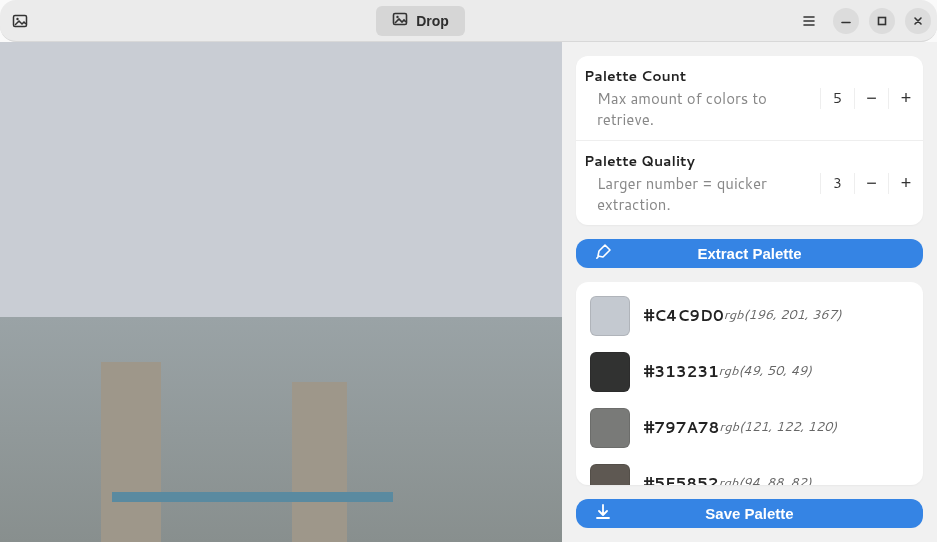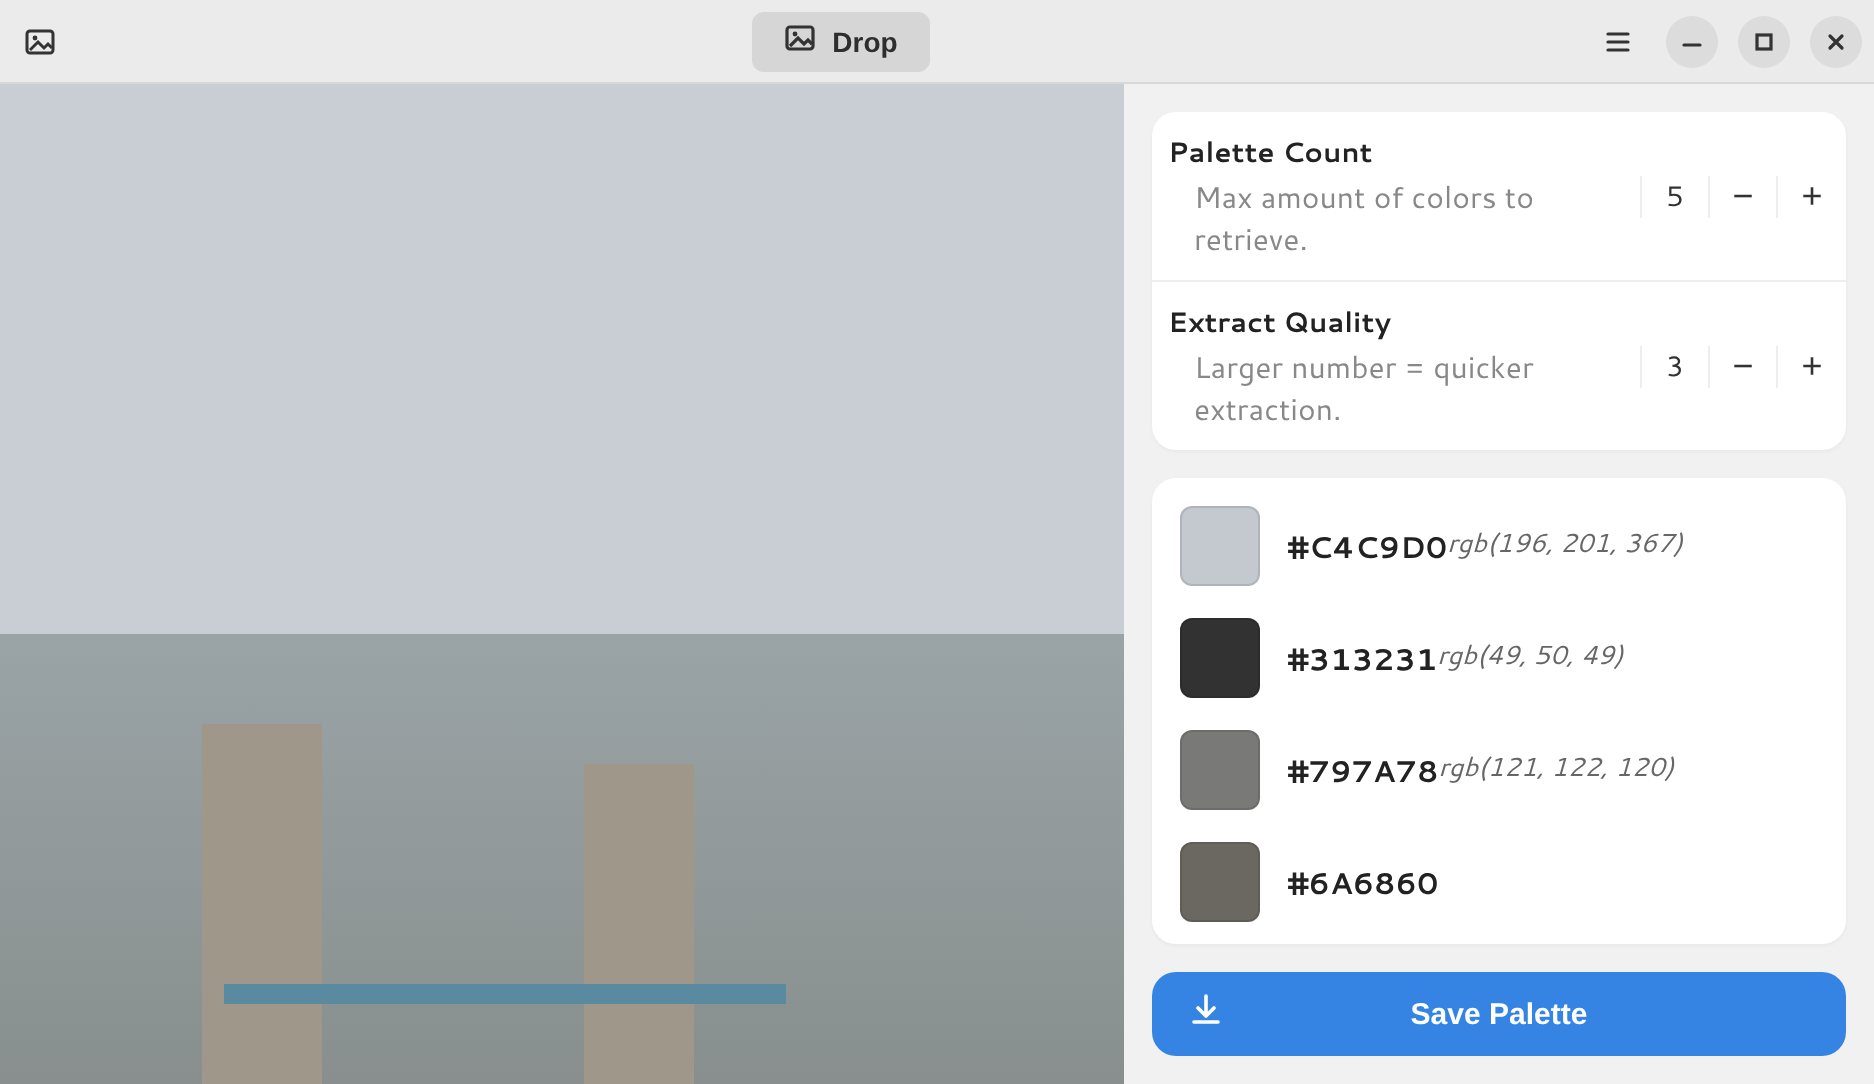--- a/index.html
+++ b/index.html
@@ -1,18 +1,18 @@
 <!DOCTYPE html>
 <html><head>
 <meta charset="utf-8">
 <style>
   * { box-sizing: border-box; margin: 0; padding: 0; }
   html, body { width: 937px; height: 542px; overflow: hidden; font-family: -apple-system, "Segoe UI", Cantarell, sans-serif; background: #fafafa; }
   
-  .titlebar { height: 42px; background: #ebebeb; display: flex; align-items: center; padding: 0 6px; border-bottom: 1px solid #d8d8d8; }
+  .titlebar { height: 42px; background: #ebebeb; display: flex; align-items: center; padding: 0 6px; border-bottom: 1px solid #d8d8d8; border-radius: 16px; }
   .titlebar-left { width: 40px; display:flex; align-items:center; }
   .titlebar-center { flex: 1; display: flex; justify-content: center; gap: 0; }
   .titlebar-right { display: flex; align-items: center; gap: 4px; }
 
   .tab-btn { display: inline-flex; align-items: center; gap: 8px; height: 30px; padding: 0 16px; border-radius: 6px; font-size: 14px; font-weight: 600; color: #2e2e2e; background: transparent; border: none; cursor: pointer; }
   .tab-btn.active { background: #d6d6d6; }
 
   .icon-btn { width: 28px; height: 28px; border-radius: 6px; background: transparent; border: none; display:inline-flex; align-items:center; justify-content:center; cursor:pointer; }
   .window-btn { width: 26px; height: 26px; border-radius: 50%; background: #dcdcdc; border:none; display:inline-flex; align-items:center; justify-content:center; cursor:pointer; margin-left:6px;}
 
@@ -114,31 +114,40 @@
           <div class="setting-sub">Max amount of colors to retrieve.</div>
         </div>
         <div class="stepper">
           <div class="stepper-val">5</div>
           <button class="stepper-btn">−</button>
           <button class="stepper-btn">+</button>
         </div>
       </div>
       <div class="setting-row">
         <div class="setting-text">
-          <div class="setting-title">Extract Quality</div>
+          <div class="setting-title">Palette Quality</div>
           <div class="setting-sub">Larger number = quicker extraction.</div>
         </div>
         <div class="stepper">
           <div class="stepper-val">3</div>
           <button class="stepper-btn">−</button>
           <button class="stepper-btn">+</button>
         </div>
       </div>
     </div>
 
+    <button class="action-btn">
+      <span class="btn-icon">
+        <svg width="18" height="18" viewBox="0 0 18 18">
+            <path d="M11 2l5 5-7 7-5-1 1-5z" fill="none" stroke="#fff" stroke-width="1.6" stroke-linejoin="round"></path>
+            <path d="M4 13c-1 1-2 1-2 3 2 0 2-1 3-2" fill="#fff"></path>
+          </svg>
+      </span>
+      <span>Extract Palette</span>
+    </button>
 
     <div class="card colors-card">
       <div class="color-row">
         <div class="swatch" style="background:#C4C9D0"></div>
         <div class="color-info">
           <div class="color-hex">#C4C9D0</div>
           <div class="color-rgb">rgb(196, 201, 367)</div>
         </div>
       </div>
       <div class="color-row">
@@ -149,20 +158,27 @@
         </div>
       </div>
       <div class="color-row">
         <div class="swatch" style="background:#797A78"></div>
         <div class="color-info">
           <div class="color-hex">#797A78</div>
           <div class="color-rgb">rgb(121, 122, 120)</div>
         </div>
       </div>
       <div class="color-row">
+        <div class="swatch" style="background:#5E5852"></div>
+        <div class="color-info">
+          <div class="color-hex">#5E5852</div>
+          <div class="color-rgb">rgb(94, 88, 82)</div>
+        </div>
+      </div>
+      <div class="color-row">
         <div class="swatch" style="background:#6A6860"></div>
         <div class="color-info">
           <div class="color-hex">#6A6860</div>
 
         </div>
       </div>
     </div>
 
     <button class="action-btn">
       <span class="btn-icon">

